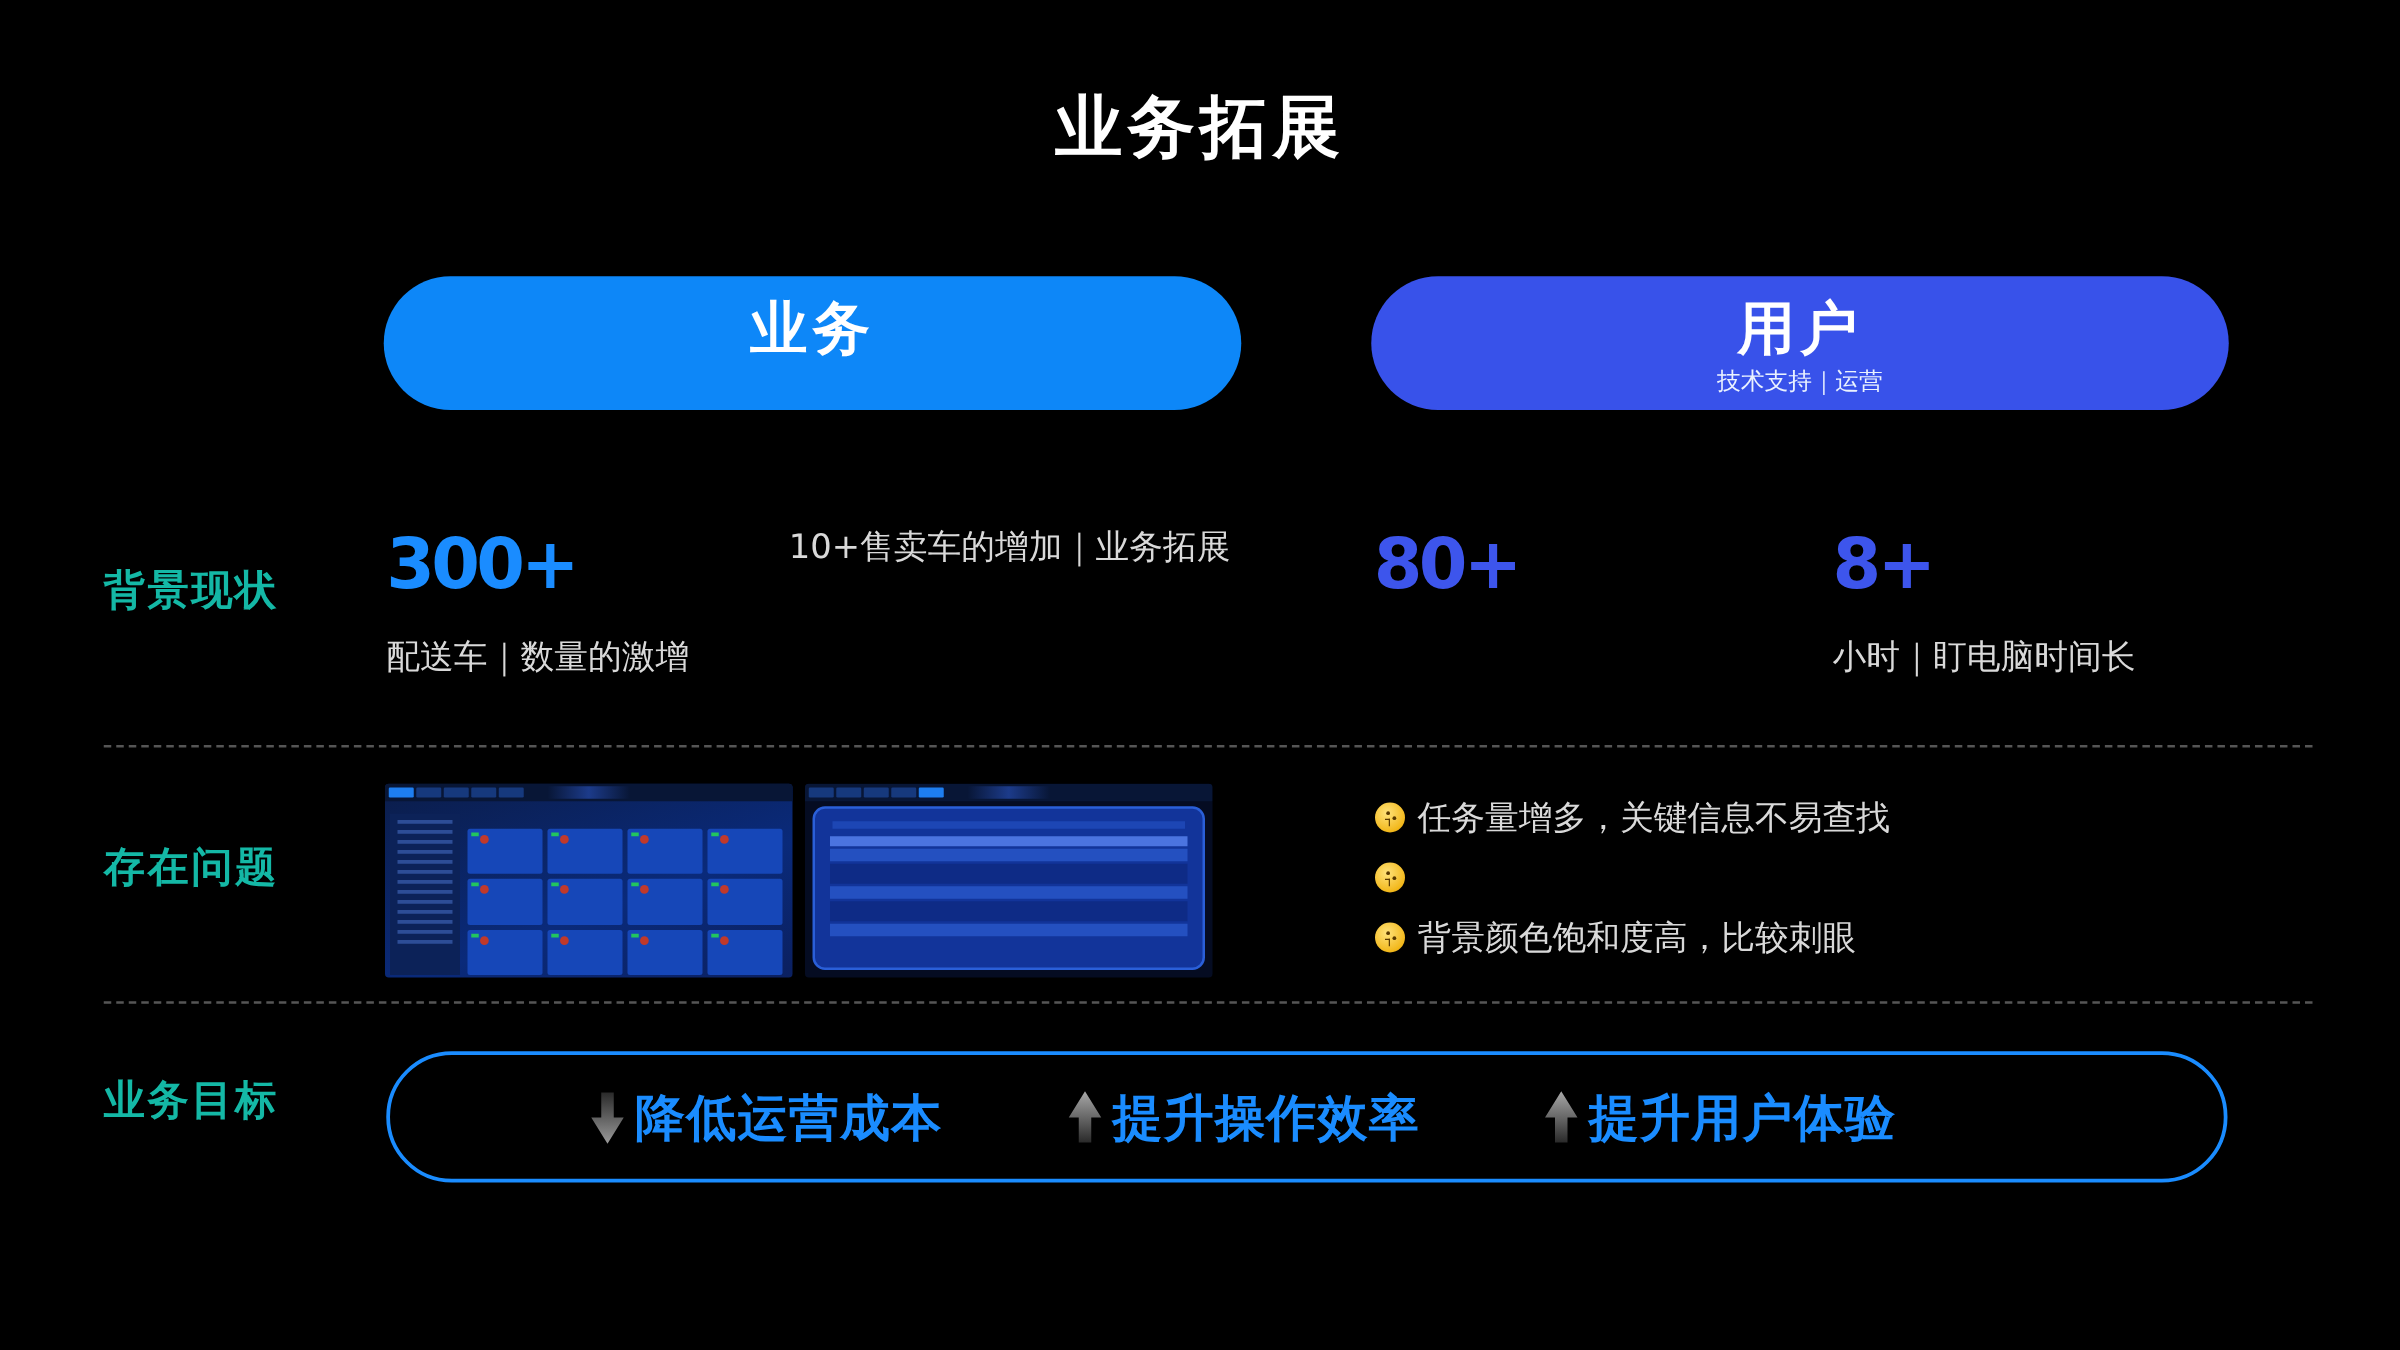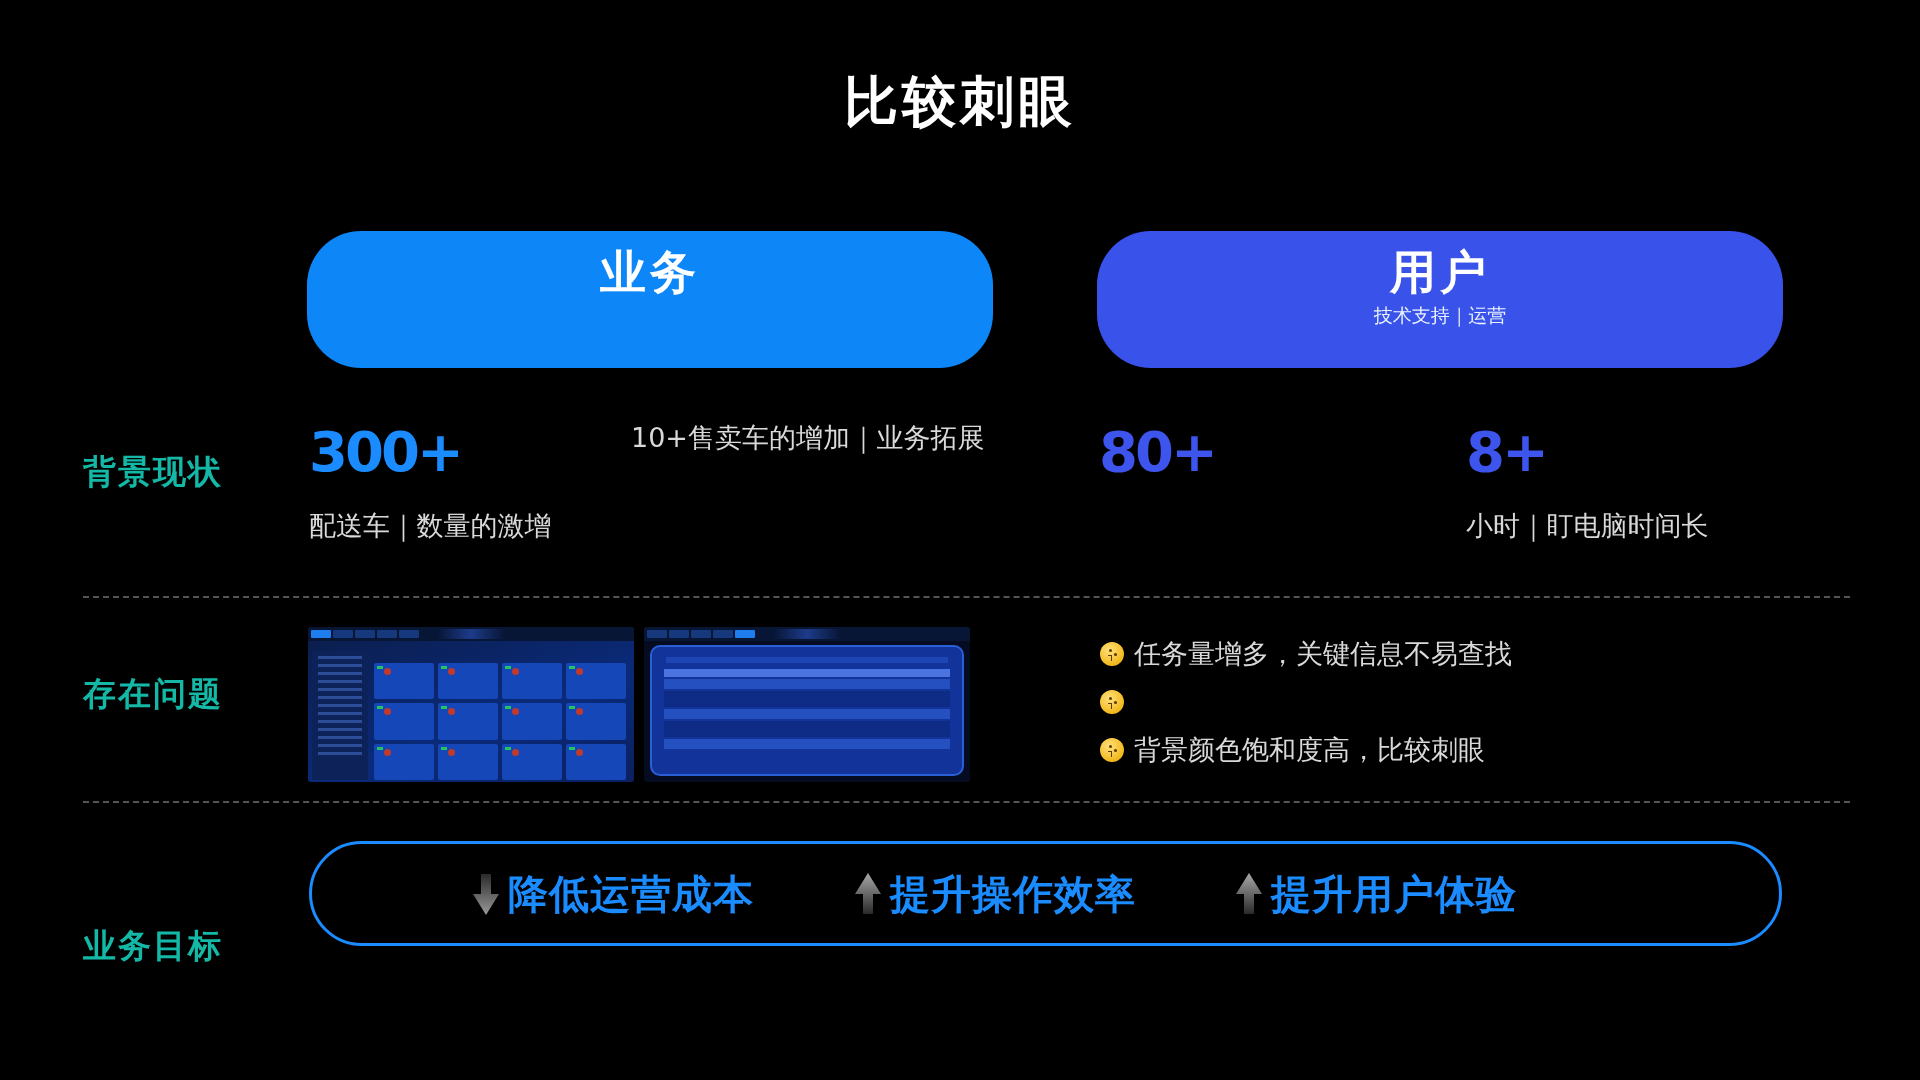--- a/index.html
+++ b/index.html
@@ -1,21 +1,21 @@
 <!DOCTYPE html>
 <html><head>
 <meta charset="utf-8">
 <style>
   * { margin: 0; padding: 0; box-sizing: border-box; }
   html, body { width: 1920px; height: 1080px; background: #000; overflow: hidden; }
   body { position: relative; font-family: "DejaVu Sans", "Liberation Sans", sans-serif; color: #fff; }
 
   .title { position: absolute; left: 0; top: 66px; width: 1920px; text-align: center; font-size: 54px; font-weight: bold; letter-spacing: 4px; color: #fff; }
 
-  .pill { position: absolute; top: 231px; height: 137px; width: 686px; border-radius: 54px; text-align: center; }
+  .pill { position: absolute; top: 221px; height: 107px; width: 686px; border-radius: 54px; text-align: center; }
   .pill-biz { left: 307px; background: #0d87f8; }
   .pill-user { left: 1097px; background: #3852ea; }
   .pill .pill-title { display: block; margin-top: 14px; font-size: 46px; font-weight: bold; line-height: 54px; letter-spacing: 4px; }
   .pill .pill-sub { display: block; margin-top: 4px; font-size: 19px; line-height: 24px; color: #eaf2ff; }
 
   .row-label { position: absolute; left: 83px; font-size: 33px; font-weight: bold; letter-spacing: 2px; color: #14b8a6; }
 
   .stat { position: absolute; top: 408px; }
   .stat .num { display: block; font-family: "DejaVu Sans", sans-serif; font-size: 56px; font-weight: bold; line-height: 88px; letter-spacing: -3px; }
   .stat .desc { display: block; margin-top: 12px; font-size: 27px; line-height: 36px; color: #d9d9d9; white-space: nowrap; }
@@ -49,21 +49,21 @@
   .emoji::before { content: ""; position: absolute; left: 9px; top: 7px; width: 3px; height: 3px; border-radius: 50%; background: #5a3a00; box-shadow: 5px 4px 0 #5a3a00; }
   .emoji::after { content: ""; position: absolute; left: 8px; top: 13px; width: 3px; height: 5px; border-right: 1px solid #5a3a00; border-top: 1px solid #5a3a00; }
 
   .goals { position: absolute; left: 309px; top: 841px; width: 1473px; height: 105px; border: 3px solid #1a8cff; border-radius: 53px; }
   .goal { position: absolute; top: 23px; display: flex; align-items: center; height: 54px; font-size: 40px; font-weight: bold; color: #1a8cff; letter-spacing: 1px; white-space: nowrap; }
   .arrow { width: 28px; height: 44px; margin-right: 8px; flex: none; }
 </style>
 </head>
 <body>
 
-<h1 class="title">比较刺眼</h1>
+<h1 class="title">业务拓展</h1>
 
 <div class="pill pill-biz">
   <span class="pill-title">业务</span>
 </div>
 <div class="pill pill-user">
   <span class="pill-title">用户</span>
   <span class="pill-sub">技术支持｜运营</span>
 </div>
 
 <div class="row-label" style="top:450px;">背景现状</div>
@@ -156,21 +156,21 @@
     <span class="emoji"></span>
   </div>
   <div class="problem">
     <span class="emoji"></span>
     <span>背景颜色饱和度高，比较刺眼</span>
   </div>
 </div>
 
 <div class="divider" style="top:801px;"></div>
 
-<div class="row-label" style="top:924px;">业务目标</div>
+<div class="row-label" style="top:858px;">业务目标</div>
 
 <div class="goals">
   <div class="goal" style="left:160px;">
     <svg class="arrow" viewBox="0 0 28 44">
       <defs>
           <linearGradient id="gd" x1="0" y1="0" x2="0" y2="1">
             <stop offset="0" stop-color="#2a2a2a"></stop>
             <stop offset="1" stop-color="#9a9a9a"></stop>
           </linearGradient>
         </defs>

